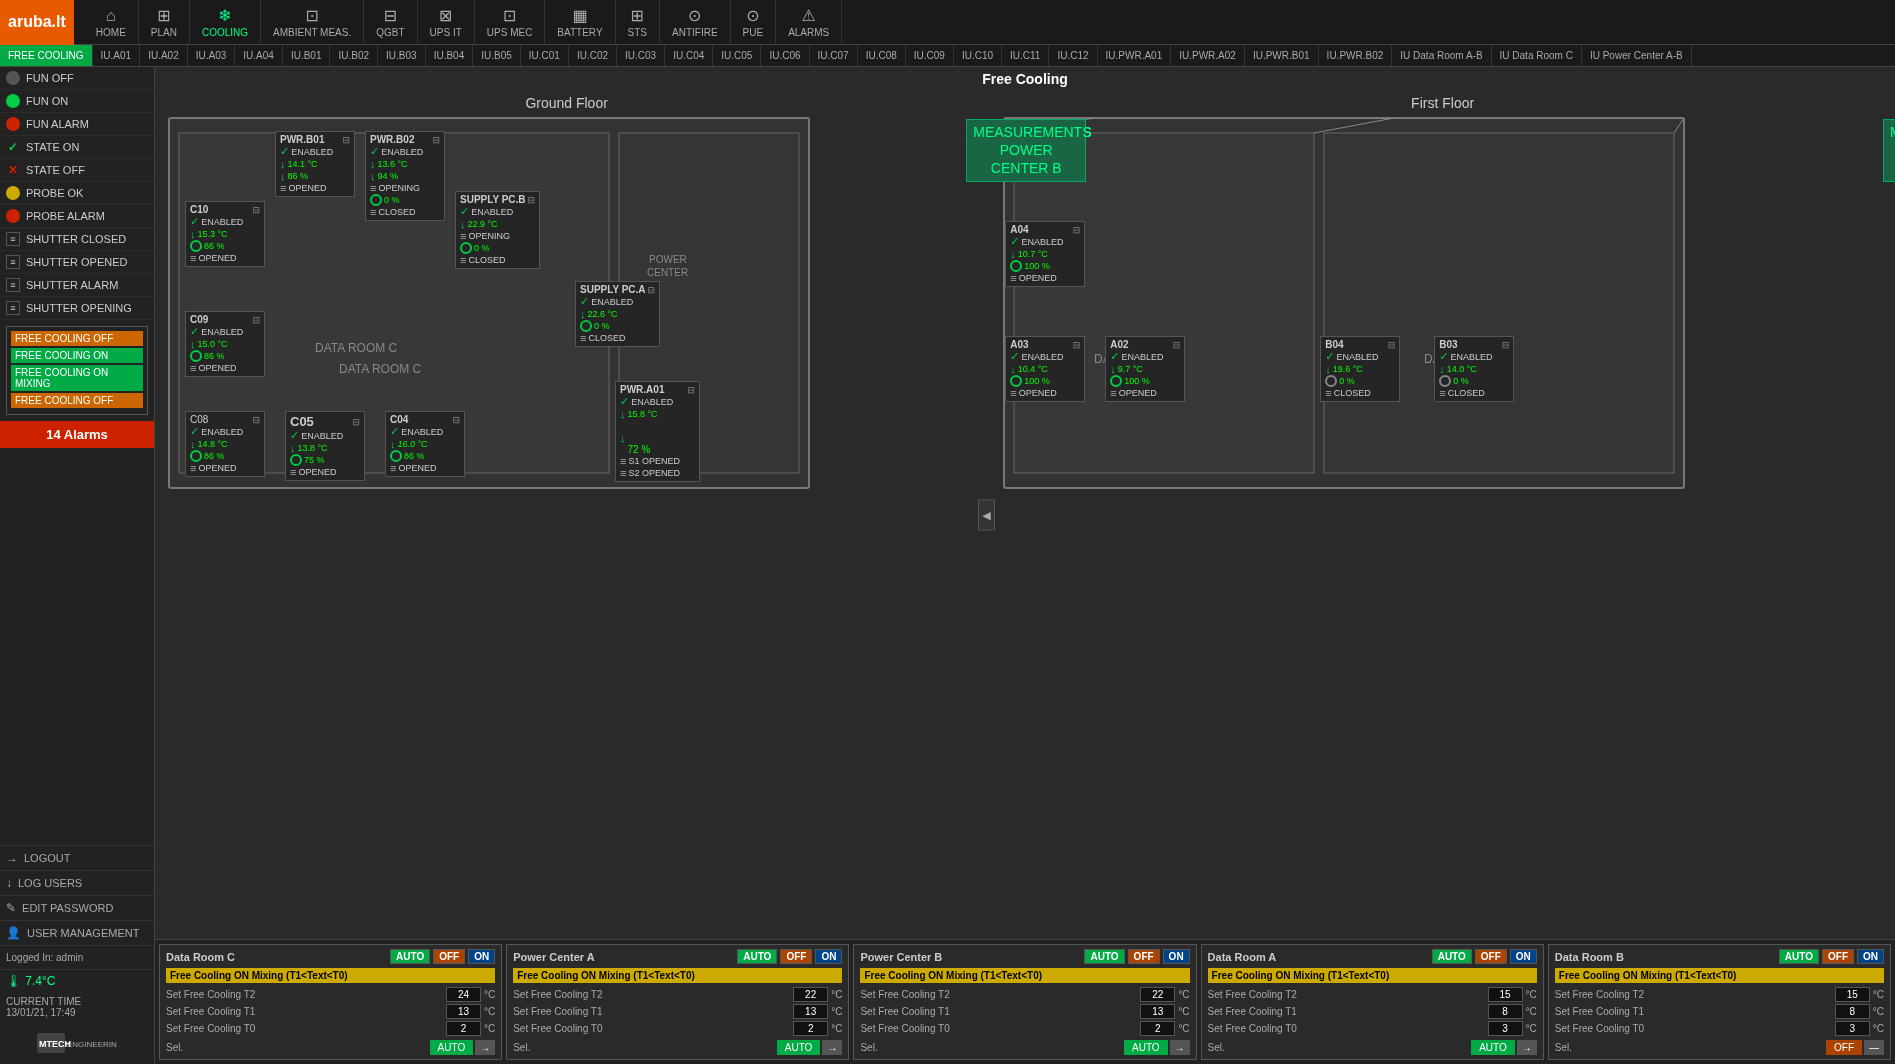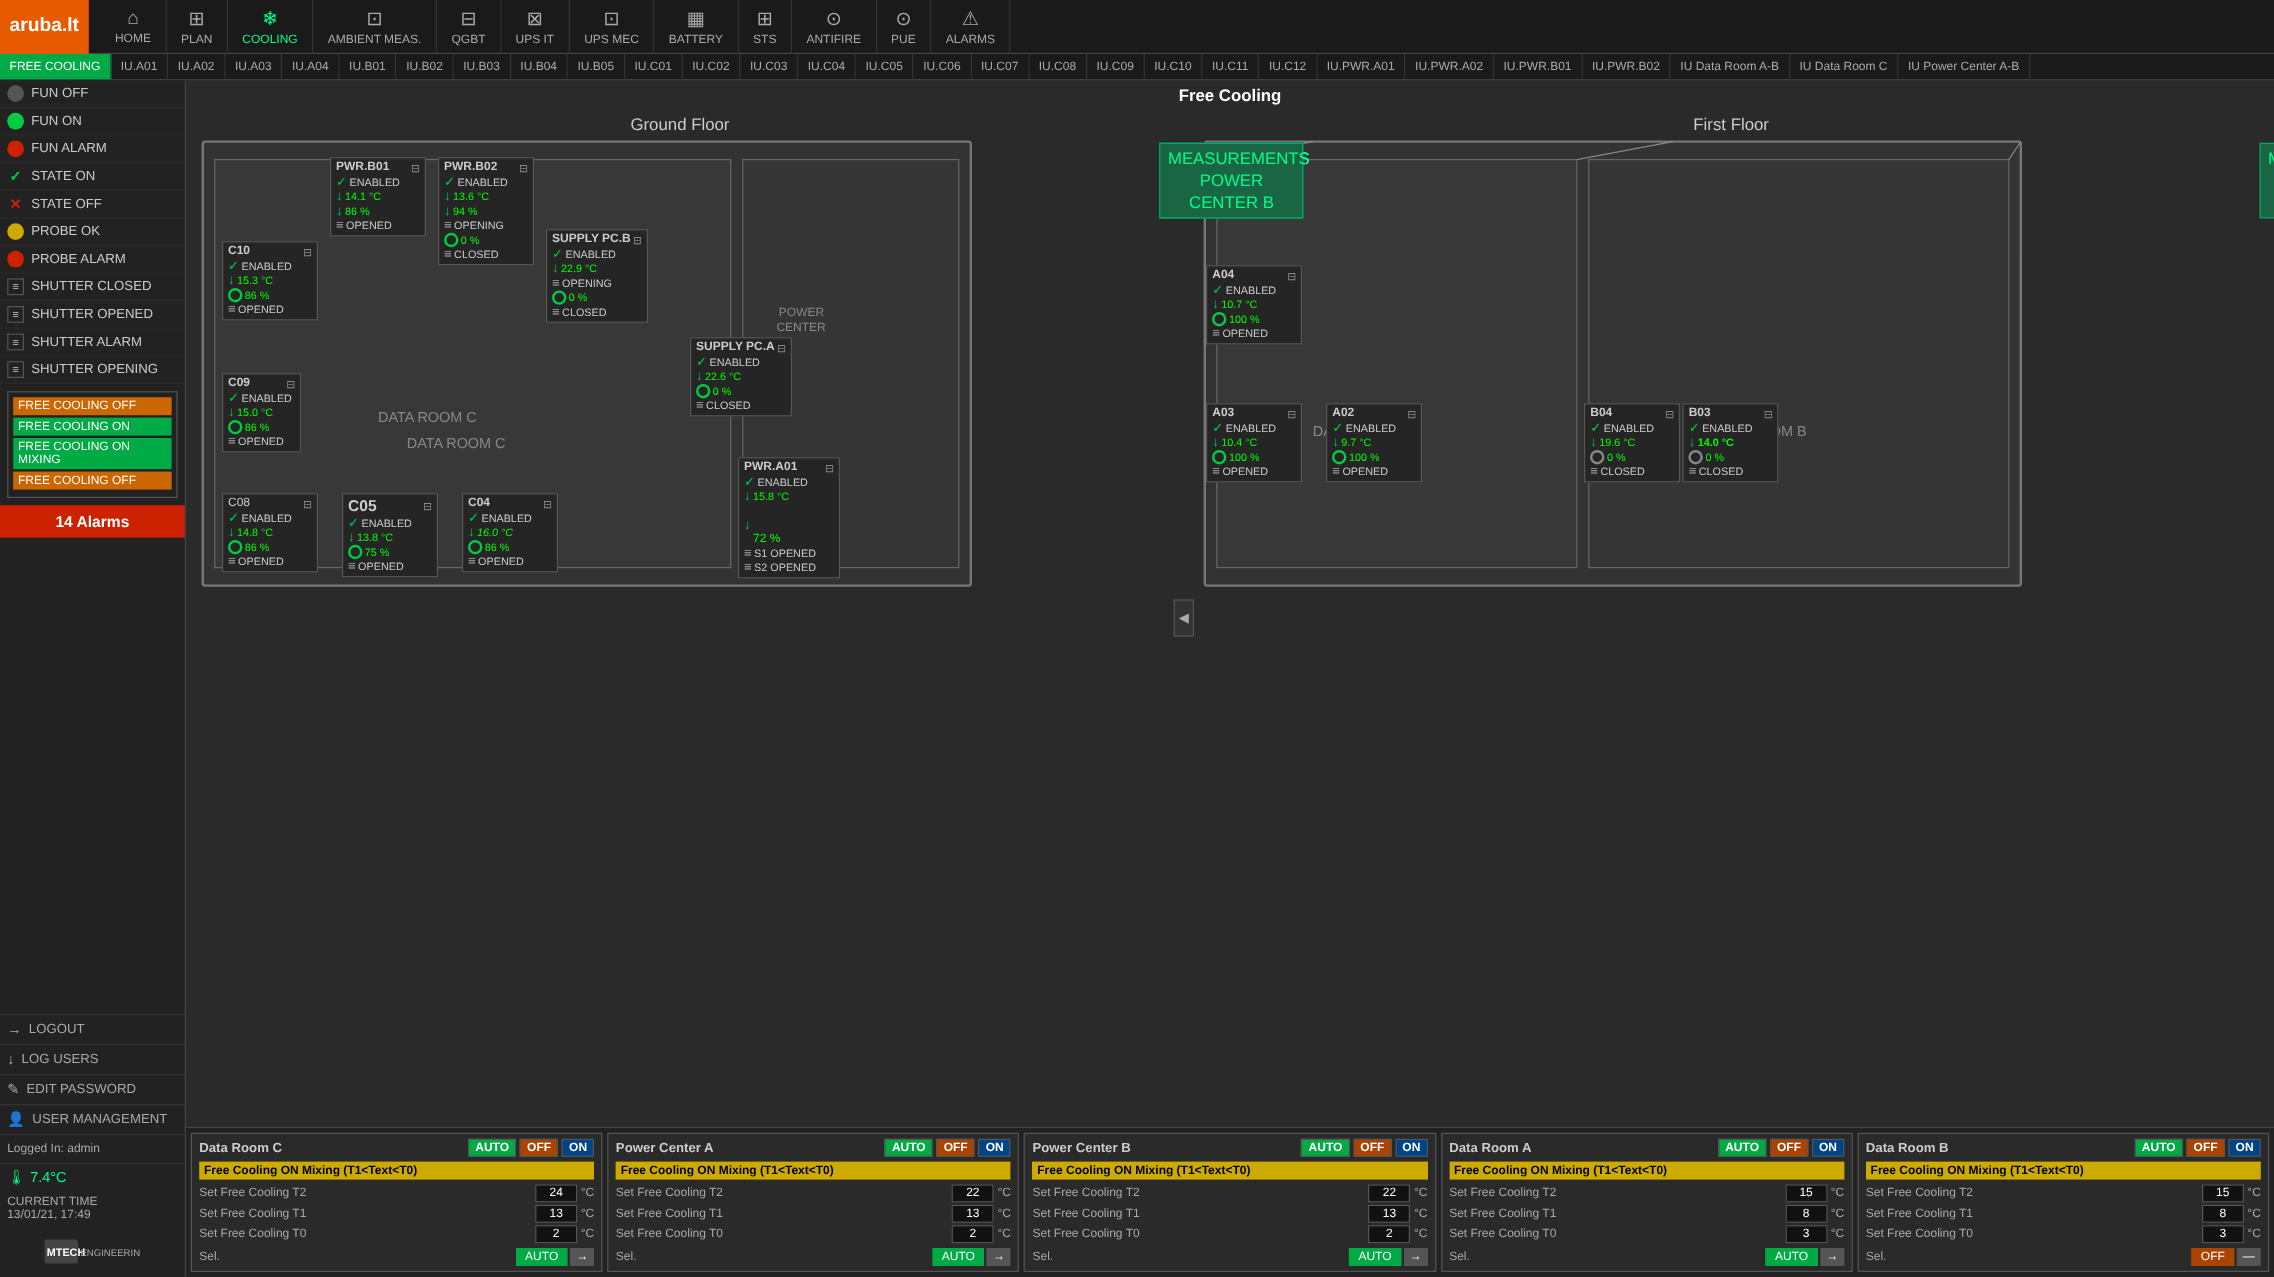--- a/index.html
+++ b/index.html
@@ -457,21 +457,21 @@
                 <span style="font-size:9px; color:#0f0;">86 %</span>
               </div>
             <div style="display:flex; align-items:center;">
                 <span style="color:#aaa;">≡</span>
                 <span style="font-size:9px; color:#ccc; margin-left:2px;">OPENED</span>
               </div>
           </div>
         </div>
 
         <div style="position:absolute; top:220px; left:30px; z-index:5;">
-          <div style="background:#252525; border:1px solid #555; padding:2px 4px; width:66px;text-align:center;">
+          <div style="background:#252525; border:1px solid #555; padding:2px 4px; width:80px;text-align:center;">
             <div style="display:flex; justify-content:space-between; align-items:center;">
               <span style="font-size:10px; color:#ccc; font-weight:bold;">C09</span>
               <span style="font-size:9px; color:#888; cursor:pointer;">⊟</span>
             </div>
             <div style="display:flex; align-items:center;">
                 <span style="color:#00cc44;">✓</span>
                 <span style="font-size:9px; color:#ccc; margin-left:2px;">ENABLED</span>
               </div>
             <div style="display:flex; align-items:center;">
                 <span style="color:#00cc44;">↓</span>
@@ -685,33 +685,33 @@
                 <span style="width:12px; height:12px; border-radius:50%; border:2px solid #888; display:inline-block; margin-right:2px;"></span>
                 <span style="font-size:9px; color:#0f0;">0 %</span>
               </div>
             <div style="display:flex; align-items:center;">
                 <span style="color:#aaa;">≡</span>
                 <span style="font-size:9px; color:#ccc; margin-left:2px;">CLOSED</span>
               </div>
           </div>
         </div>
 
-        <div style="position:absolute; top:245px; left:412px; z-index:5;">
+        <div style="position:absolute; top:245px; left:444px; z-index:5;">
           <div style="background:#252525; border:1px solid #555; padding:2px 4px; width:80px;">
             <div style="display:flex; justify-content:space-between; align-items:center;">
               <span style="font-size:10px; color:#ccc; font-weight:bold;">B03</span>
               <span style="font-size:9px; color:#888; cursor:pointer;">⊟</span>
             </div>
             <div style="display:flex; align-items:center;">
                 <span style="color:#00cc44;">✓</span>
                 <span style="font-size:9px; color:#ccc; margin-left:2px;">ENABLED</span>
               </div>
             <div style="display:flex; align-items:center;">
                 <span style="color:#00cc44;">↓</span>
-                <span style="font-size:9px; color:#0f0; margin-left:2px;font-weight:bold;">14.0 °C</span>
+                <span style="font-size:9px; color:#0f0; margin-left:2px;">14.0 °C</span>
               </div>
             <div style="display:flex; align-items:center;">
                 <span style="width:12px; height:12px; border-radius:50%; border:2px solid #888; display:inline-block; margin-right:2px;"></span>
                 <span style="font-size:9px; color:#0f0;">0 %</span>
               </div>
             <div style="display:flex; align-items:center;">
                 <span style="color:#aaa;">≡</span>
                 <span style="font-size:9px; color:#ccc; margin-left:2px;">CLOSED</span>
               </div>
           </div>

